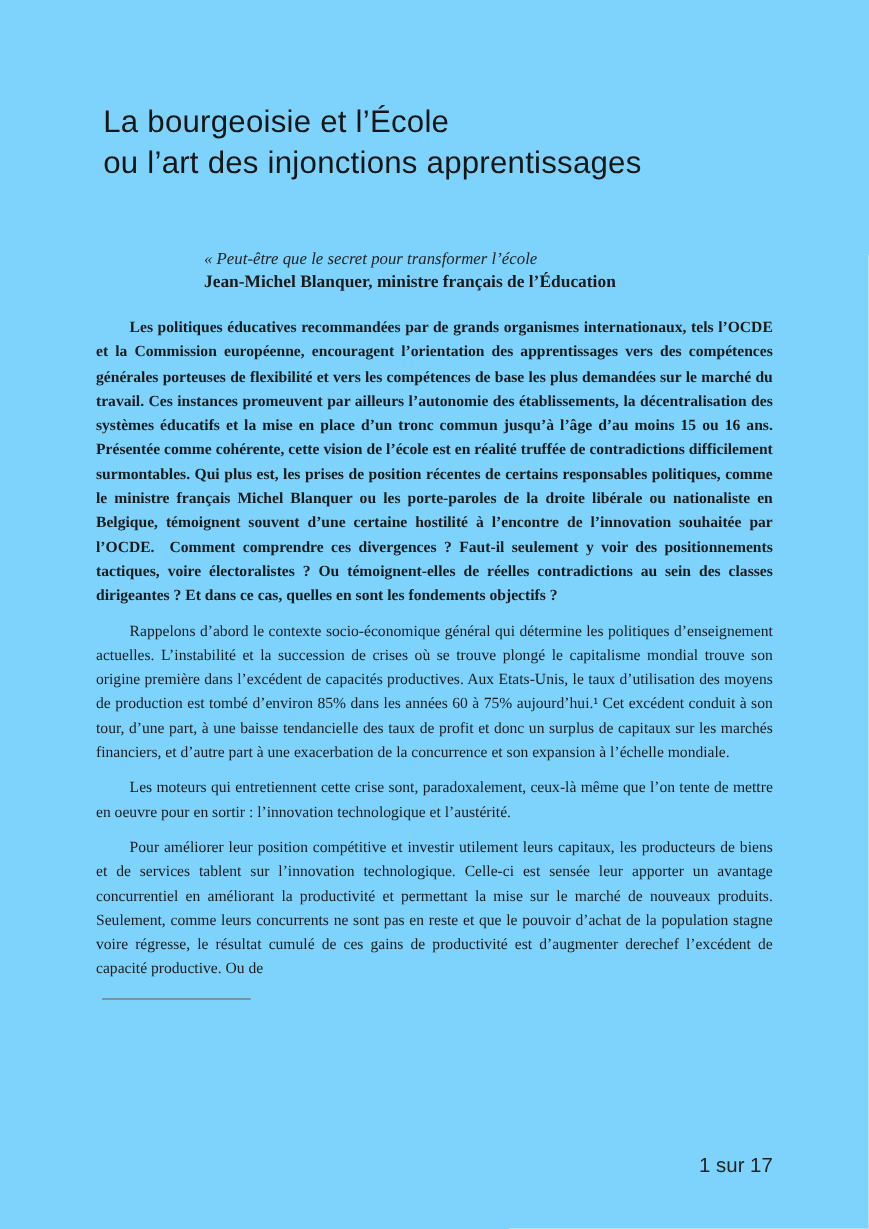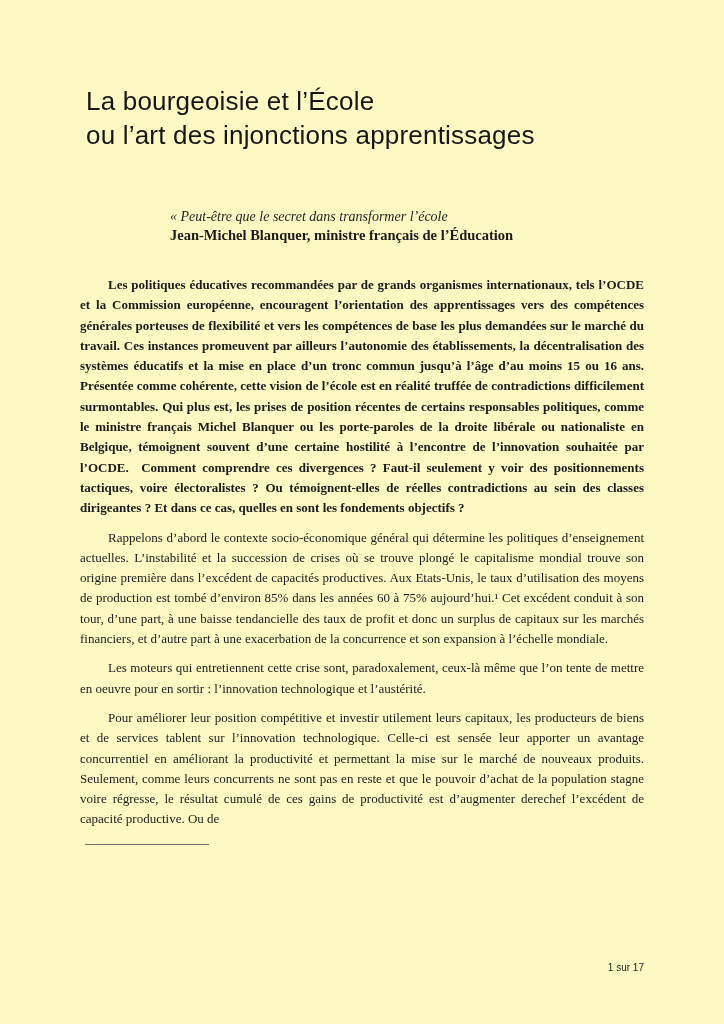--- a/index.html
+++ b/index.html
@@ -2,21 +2,21 @@
 <html><head>
 <meta charset="utf-8">
 <style>
   * { margin: 0; padding: 0; box-sizing: border-box; }
   html, body { background: #ffffff; }
   .page {
     position: relative;
     width: 724px;
     height: 1024px;
     margin: 0 auto;
-    background: #fef9c3;
+    background: #7dd3fc;
     color: #1b1b1b;
     font-family: "Liberation Serif", serif;
     overflow: hidden;
   }
   .content {
     padding: 84px 80px 0 80px;
   }
   .doc-title {
     font-family: "Liberation Sans", sans-serif;
     font-weight: 400;
@@ -36,21 +36,21 @@
   }
   .epigraph .quote-line { display: block; }
   .attribution {
     margin-left: 90px;
     font-style: normal;
     font-weight: bold;
     font-size: 14.5px;
     color: #1b1b1b;
   }
   .body-text {
-    margin-top: 31px;
+    margin-top: 19px;
   }
   p.para {
     font-size: 13px;
     line-height: 20.3px;
     text-align: justify;
     text-indent: 28px;
     margin-bottom: 9px;
     color: #1b1b1b;
   }
   p.para.lead-bold { font-weight: bold; }
@@ -74,37 +74,37 @@
     font-size: 9px;
     vertical-align: super;
     line-height: 0;
     margin-right: 3px;
   }
   .page-number {
     position: absolute;
     top: 962px;
     right: 80px;
     font-family: "Liberation Sans", sans-serif;
-    font-size: 10px;
+    font-size: 17px;
     color: #1f1f1f;
   }
 </style>
 </head>
 <body>
 
 <div class="page">
   <div class="content">
 
     <h1 class="doc-title">
       <span style="display:block">La bourgeoisie et l’École</span>
       <span style="display:block">ou l’art des injonctions apprentissages</span>
     </h1>
 
     <div class="epigraph">
-      <span class="quote-line">« Peut-être que le secret dans transformer l’école</span>
+      <span class="quote-line">« Peut-être que le secret pour transformer l’école</span>
     </div>
 
     <div class="attribution">Jean-Michel Blanquer, ministre français de l’Éducation</div>
 
     <div class="body-text">
       <p class="para lead-bold">Les politiques éducatives recommandées par de grands organismes internationaux, tels l’OCDE et la Commission européenne, encouragent l’orientation des apprentissages vers des compétences générales porteuses de flexibilité et vers les compétences de base les plus demandées sur le marché du travail. Ces instances promeuvent par ailleurs l’autonomie des établissements, la décentralisation des systèmes éducatifs et la mise en place d’un tronc commun jusqu’à l’âge d’au moins 15 ou 16 ans. Présentée comme cohérente, cette vision de l’école est en réalité truffée de contradictions difficilement surmontables. Qui plus est, les prises de position récentes de certains responsables politiques, comme le ministre français Michel Blanquer ou les porte-paroles de la droite libérale ou nationaliste en Belgique, témoignent souvent d’une certaine hostilité à l’encontre de l’innovation souhaitée par l’OCDE.&nbsp; Comment comprendre ces divergences ? Faut-il seulement y voir des positionnements tactiques, voire électoralistes ? Ou témoignent-elles de réelles contradictions au sein des classes dirigeantes ? Et dans ce cas, quelles en sont les fondements objectifs ?</p>
       <p class="para">Rappelons d’abord le contexte socio-économique général qui détermine les politiques d’enseignement actuelles. L’instabilité et la succession de crises où se trouve plongé le capitalisme mondial trouve son origine première dans l’excédent de capacités productives. Aux Etats-Unis, le taux d’utilisation des moyens de production est tombé d’environ 85% dans les années 60 à 75% aujourd’hui.¹ Cet excédent conduit à son tour, d’une part, à une baisse tendancielle des taux de profit et donc un surplus de capitaux sur les marchés financiers, et d’autre part à une exacerbation de la concurrence et son expansion à l’échelle mondiale.</p>
       <p class="para">Les moteurs qui entretiennent cette crise sont, paradoxalement, ceux-là même que l’on tente de mettre en oeuvre pour en sortir : l’innovation technologique et l’austérité.</p>
       <p class="para">Pour améliorer leur position compétitive et investir utilement leurs capitaux, les producteurs de biens et de services tablent sur l’innovation technologique. Celle-ci est sensée leur apporter un avantage concurrentiel en améliorant la productivité et permettant la mise sur le marché de nouveaux produits. Seulement, comme leurs concurrents ne sont pas en reste et que le pouvoir d’achat de la population stagne voire régresse, le résultat cumulé de ces gains de productivité est d’augmenter derechef l’excédent de capacité productive. Ou de</p>
     </div>

